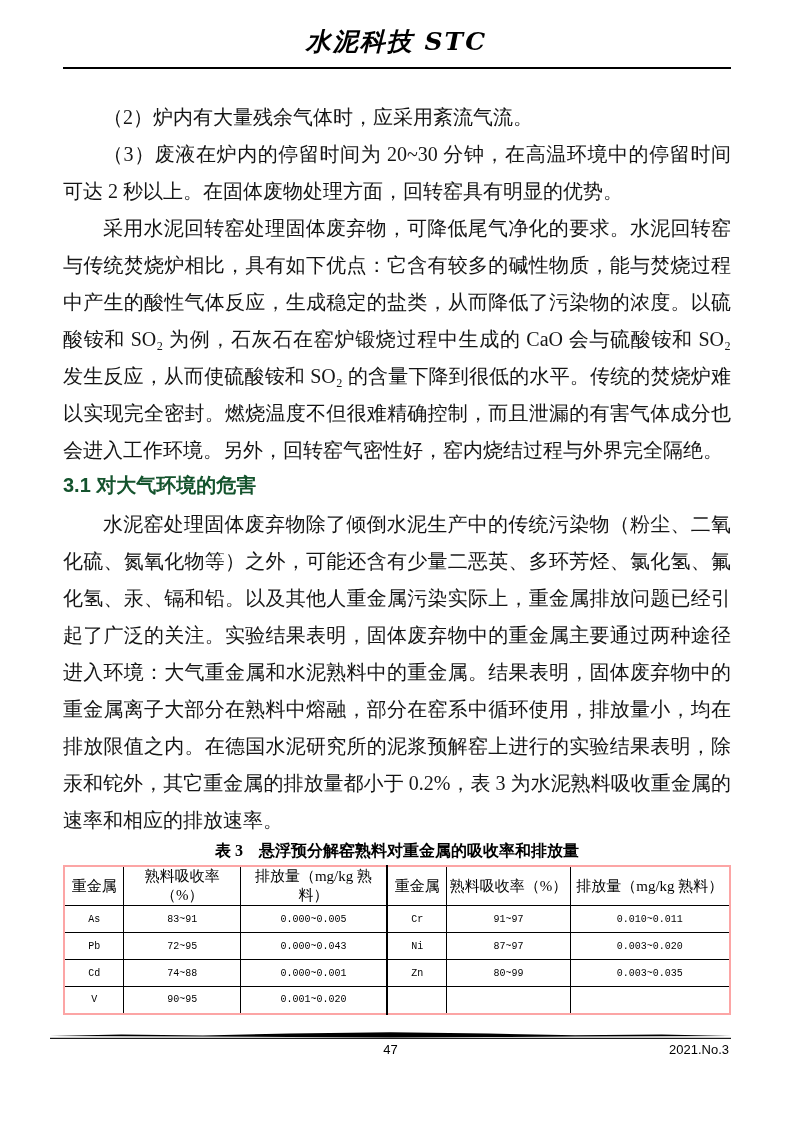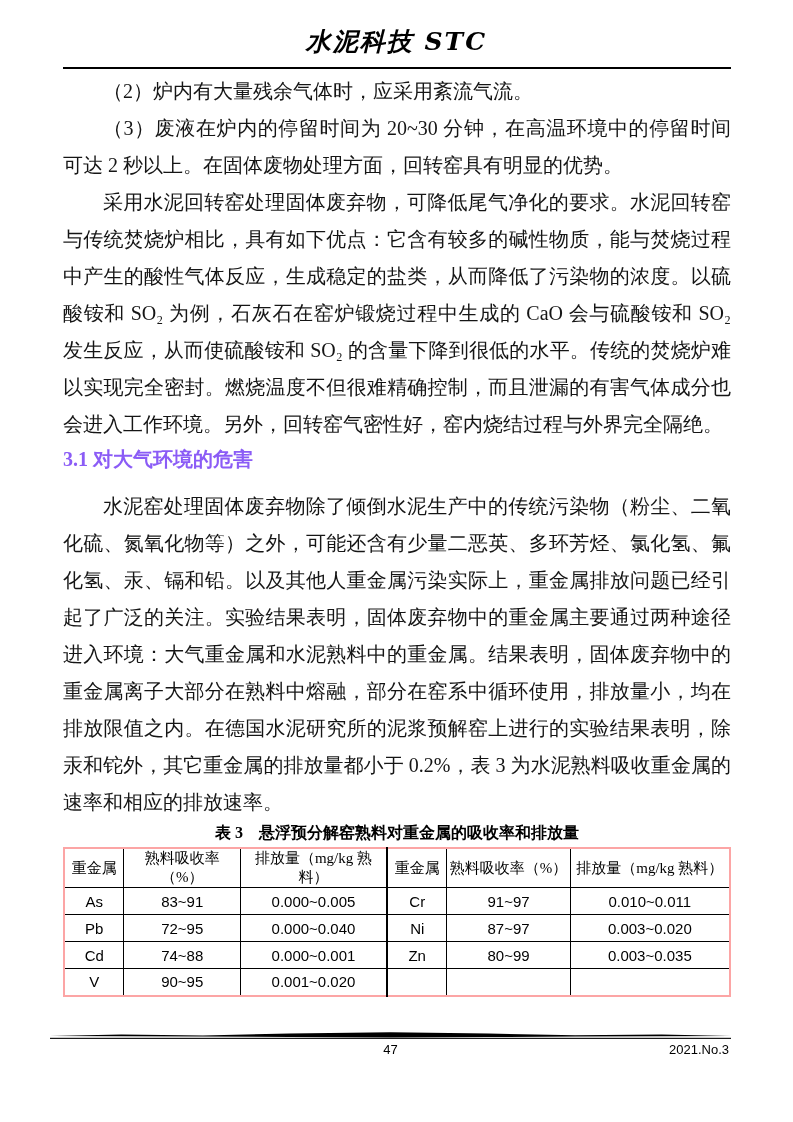--- a/index.html
+++ b/index.html
@@ -24,46 +24,46 @@
     letter-spacing: 2px;
     color: #000;
   }
   .header-rule {
     margin: 11px 62px 0 63px;
     border-top: 2px solid #000;
   }
   
   .main {
     margin: 0 62px 0 63px;
-    padding-top: 4px;
+    padding-top: 30px;
   }
   .body-para {
     margin: 0;
     font-family: "Liberation Serif", "DejaVu Serif", serif;
     font-size: 20px;
     line-height: 37px;
     text-align: justify;
     text-indent: 2em;
     color: #151515;
   }
   .sec-heading {
     margin: 7px 0 2px 0;
     font-family: "Liberation Sans", "DejaVu Sans", sans-serif;
     font-weight: bold;
     font-size: 22px;
     line-height: 28px;
     color: #000;
   }
   .subsec-heading {
-    margin: 3px 0 16px 0;
-    font-family: Liberation Serif, serif;
+    margin: 3px 0 8px 0;
+    font-family: Liberation Sans, sans-serif;
     font-weight: bold;
     font-size: 20px;
     line-height: 26px;
-    color: #8b5cf6;
+    color: #14532d;
   }
   .para-after-heading { margin-top: 5px; }
   
   .table-caption {
     margin: 3px 0 5px 0;
     text-align: center;
     font-family: Liberation Serif, serif;
     font-weight: bold;
     font-size: 16px;
     line-height: 18px;
@@ -83,22 +83,22 @@
     color: #000;
   }
   table.metals th {
     height: 30px;
     font-weight: normal;
     font-family: "Liberation Serif", "DejaVu Serif", serif;
     font-size: 15px;
   }
   table.metals td {
     height: 27px;
-    font-family: Liberation Sans, sans-serif;
-    font-size: 15px;
+    font-family: Liberation Mono, monospace;
+    font-size: 10px;
   }
   table.metals .half-sep { border-left-width: 2px; }
   
   .footer {
     position: absolute;
     left: 50px;
     right: 62px;
     top: 1031px;
   }
   .footer-rule-svg { display: block; width: 100%; height: 9px; }
@@ -161,21 +161,21 @@
           <td>As</td>
           <td>83~91</td>
           <td>0.000~0.005</td>
           <td class="half-sep">Cr</td>
           <td>91~97</td>
           <td>0.010~0.011</td>
         </tr>
         <tr>
           <td>Pb</td>
           <td>72~95</td>
-          <td>0.000~0.040</td>
+          <td>0.000~0.043</td>
           <td class="half-sep">Ni</td>
           <td>87~97</td>
           <td>0.003~0.020</td>
         </tr>
         <tr>
           <td>Cd</td>
           <td>74~88</td>
           <td>0.000~0.001</td>
           <td class="half-sep">Zn</td>
           <td>80~99</td>

